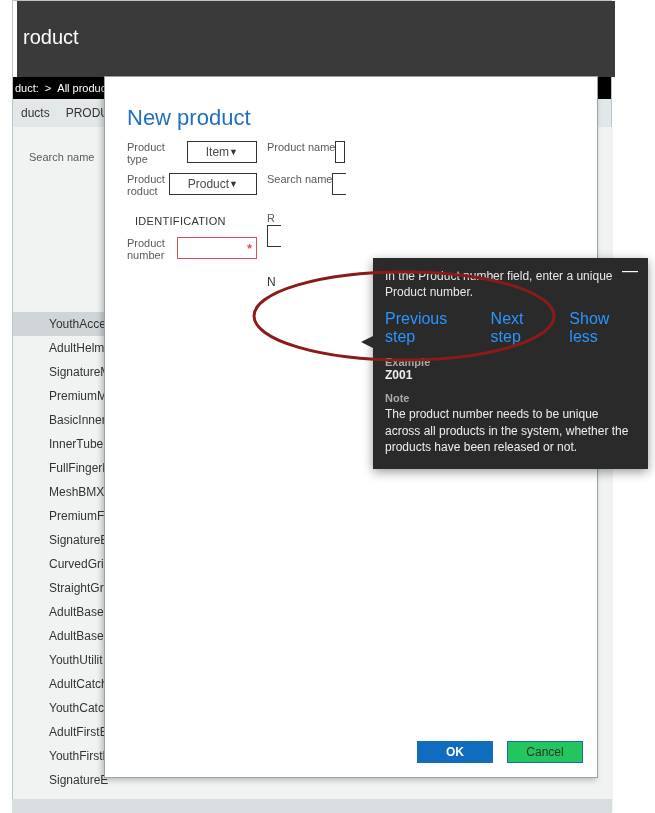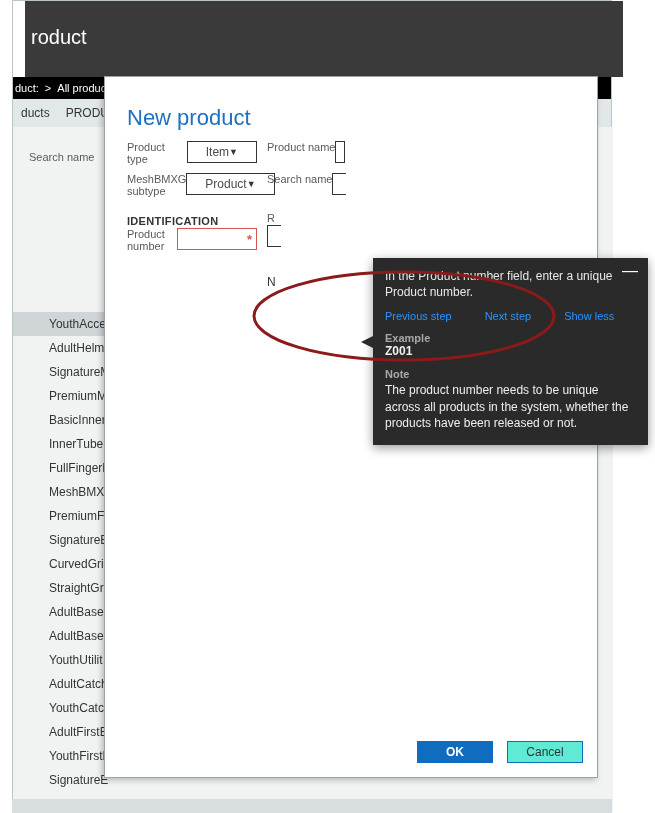--- a/index.html
+++ b/index.html
@@ -1,58 +1,58 @@
 <!DOCTYPE html>
 <html><head>
 <meta charset="utf-8">
 <style>
   * { box-sizing: border-box; margin: 0; padding: 0; font-family: "Segoe UI", Arial, sans-serif; }
   body { width: 655px; height: 813px; background: #fff; position: relative; overflow: hidden; }
   .outer-frame { position:absolute; left:12px; top:0; width:600px; height:813px; border:1px solid #b9c5c8; background:#fff;}
-  .title-bar { position:absolute; left:12px; top:0; width:100%; height:76px; background:#3a3a3a; color:#fff; display:flex; align-items:flex-end; padding-left:6px; font-size:20px; font-weight:300;}
+  .title-bar { position:absolute; left:4px; top:0; width:100%; height:76px; background:#3a3a3a; color:#fff; display:flex; align-items:flex-end; padding-left:6px; font-size:20px; font-weight:300;}
   .title-bar span { margin-bottom:28px;}
   .breadcrumb-bar { position:absolute; left:0; top:76px; width:100%; height:22px; background:#000; color:#fff; font-size:11px; display:flex; align-items:center; padding-left:2px;}
   .breadcrumb-bar .bc { white-space:nowrap; }
   .tabs-bar { position:absolute; left:0; top:98px; width:100%; height:28px; background:#e2e8e9; display:flex; align-items:center; font-size:12px; color:#333;}
   .tabs-bar .tab { padding:0 8px; height:100%; display:flex; align-items:center; }
   .list-area { position:absolute; left:0; top:126px; width:600px; bottom:0; background:#f1f3f3;}
   .list-header { height:56px; padding:24px 0 0 16px; font-size:11px; color:#5a5a5a;}
   .list-rows { position:absolute; left:0; top:185px; width:250px;}
   .list-row { height:24px; display:flex; align-items:center; padding-left:36px; font-size:12px; color:#333; white-space:nowrap; overflow:hidden;}
   .list-row.selected { background:#d0d6d8;}
   
   .dialog { position:absolute; left:104px; top:76px; width:494px; height:702px; background:#fff; border:1px solid #9aa4a6; box-shadow:-2px 2px 6px rgba(0,0,0,.25);}
   .dialog-title { font-size:22px; font-weight:300; color:#1f6fc2; padding:28px 22px 6px 22px;}
   .form-area { padding:4px 22px; font-size:11px; color:#4b4b4b;}
   .form-row { display:flex; gap:10px; margin-bottom:6px;}
   .field { display:flex; flex-direction:row; }
   .field-label { font-size:11px; color:#5a5a5a; margin-bottom:2px;}
   .sel-box { height:22px; border:1px solid #333; display:flex; align-items:center; justify-content:space-between; padding:0 18px; background:#fff; font-size:12px;}
   .sel-box .caret { font-size:9px; color:#333;}
   .txt-box { height:22px; border:1px solid #333; background:#fff; padding:0 4px; font-size:12px;}
-  .section-head { font-weight:700; font-size:11px; letter-spacing:.3px; color:#333; margin-top:10px;}
+  .section-head { font-weight:400; font-size:11px; letter-spacing:.3px; color:#333; margin-top:10px;margin-left:8px;}
   .req-box { height:22px; width:120px; border:1px solid #d9534f; background:#fff; display:flex; align-items:center; justify-content:flex-end; padding-right:4px;}
   .req-box .ast { color:#d9534f; font-weight:bold; font-size:13px;}
   svg.pointer { position:absolute; left:252px; top:254px; }
   
   .popup { position:absolute; left:268px; top:181px; width:275px; background:#2a2a2a; color:#e8e8e8; font-size:12px; padding:10px 12px 14px 12px; box-shadow:0 3px 10px rgba(0,0,0,.4);}
   .popup .pop-head { font-size:12px; line-height:1.35; padding-right:16px;}
   .popup .minus { position:absolute; right:10px; top:8px; color:#fff; font-size:16px; line-height:10px; }
-  .popup .pop-links { display:flex; gap:33px; margin-top:10px; font-size:11px;}
+  .popup .pop-links { display:flex; gap:17px; margin-top:10px; font-size:16px;}
   .popup .pop-links span { color:#2a94ff; cursor:pointer;}
   .popup .lbl { margin-top:10px; color:#a9a9a9; font-size:11px;font-weight:bold;}
   .popup .val { color:#eee; font-size:12px; font-weight:600;}
   .popup .note-txt { color:#eee; font-size:12px; line-height:1.35; margin-top:2px;}
   
   svg.ellipse { position:absolute; left:244px; top:266px; pointer-events:none;}
   
   .dlg-buttons { position:absolute; right:14px; bottom:14px; display:flex; gap:14px;}
   .btn { height:22px; width:76px; font-size:12px; display:flex; align-items:center; justify-content:center; border:1px solid #0f6cbf; cursor:pointer;}
   .btn.primary { background:#0f6cbf; color:#fff; font-weight:600;}
-  .btn.secondary { background:#5eead4; color:#333;}
+  .btn.secondary { background:#22c55e; color:#333;}
   .bottom-strip { position:absolute; left:12px; bottom:0; width:600px; height:14px; background:#d8dde0;}
 </style>
 </head>
 <body>
 
 <div class="outer-frame">
   <div class="title-bar">
     <span>roduct</span>
   </div>
   <div class="breadcrumb-bar">
@@ -104,35 +104,35 @@
           <span class="caret">▼</span>
         </div>
       </div>
       <div class="field" style="width:170px">
         <span class="field-label">Product name</span>
         <div class="txt-box"></div>
       </div>
     </div>
     <div class="form-row">
       <div class="field" style="width:130px">
-        <span class="field-label">MeshBMXG subtype</span>
+        <span class="field-label">Product roduct</span>
         <div class="sel-box">
           <span>Product</span>
           <span class="caret">▼</span>
         </div>
       </div>
       <div class="field" style="width:170px">
         <span class="field-label">Search name</span>
         <div class="txt-box" style="width:14px;border-right:none"></div>
       </div>
     </div>
     <div style="position:absolute; left:162px; top:135px; font-size:11px; color:#5a5a5a;">R</div>
     <div style="position:absolute; left:162px; top:148px; width:14px; height:22px; border:1px solid #333; border-right:none;"></div>
     <div class="section-head" style="margin-top:16px">IDENTIFICATION</div>
-    <div class="field" style="width:130px; margin-top:1px">
+    <div class="field" style="width:130px; margin-top:10px">
       <span class="field-label">Product number</span>
       <div class="req-box">
         <span class="ast">*</span>
       </div>
     </div>
     <div style="position:absolute; left:162px; top:198px; font-size:12px; color:#333;">N</div>
   </div>
 
   <div class="popup">
     <div class="minus">—</div>

